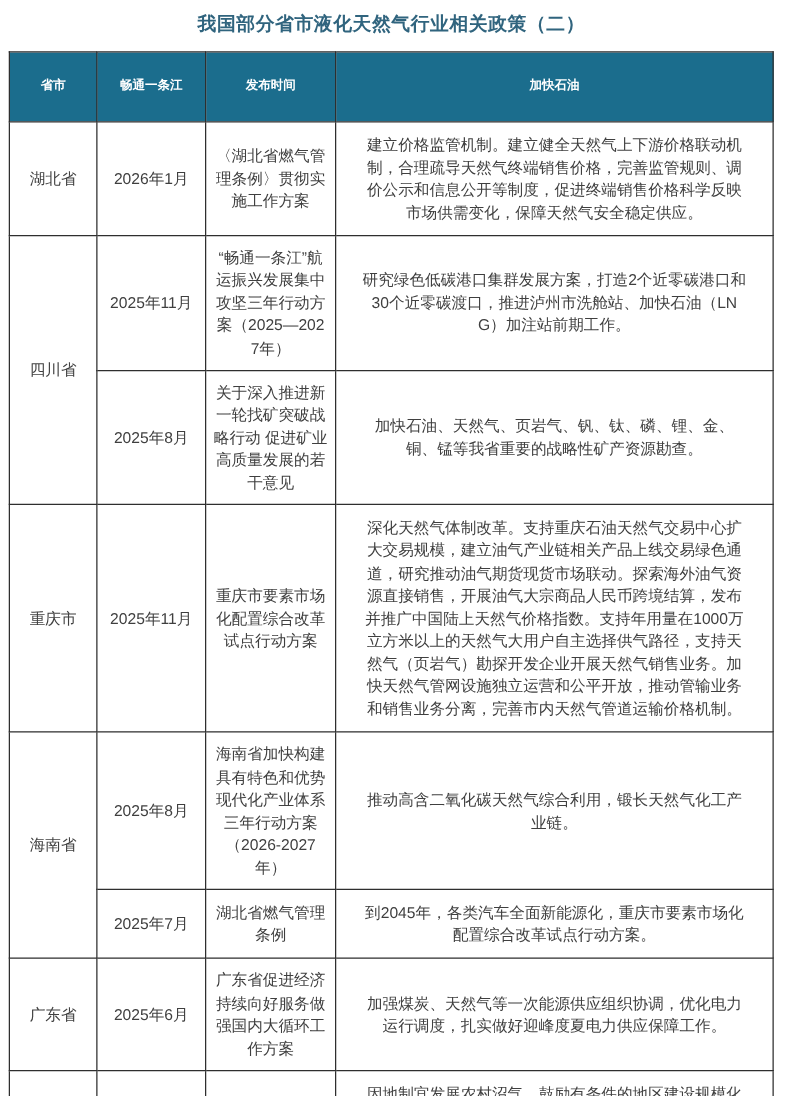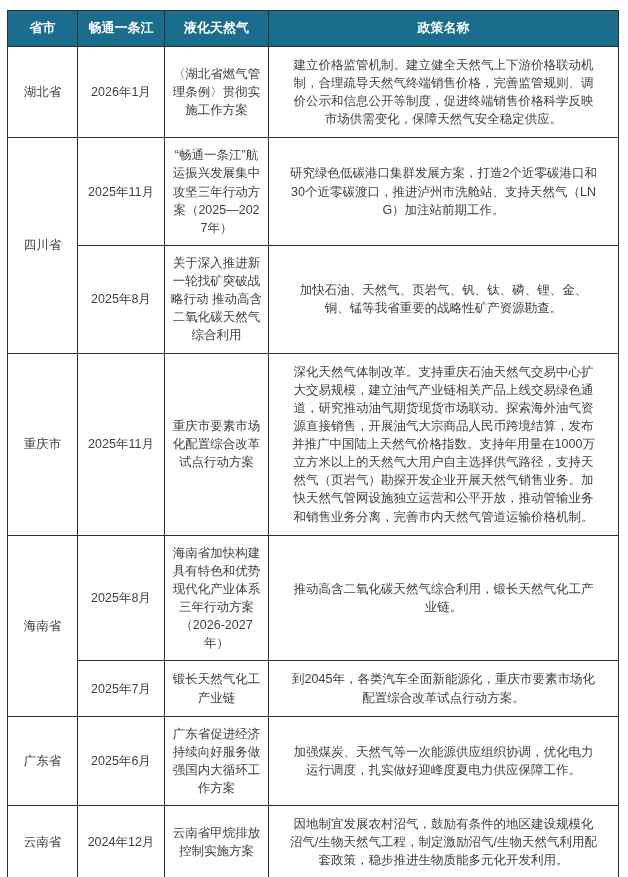--- a/index.html
+++ b/index.html
@@ -37,85 +37,86 @@
     font-size: 12.5px;
     color: #3f3f3f;
     line-height: 1.45;
     word-break: break-all;
   }
   table.policy th {
     background: #1b6d8d;
     color: #ffffff;
     font-weight: bold;
     height: 32px;
-    padding: 8px 2px;
-    font-size: 13px;
+    padding: 20px 2px;
+    font-size: 10px;
   }
   td.prov   { padding: 8px 4px; }
   td.date   { padding: 8px 3px; }
   td.policy { padding: 8px 5px; margin-left: 41px; }
   td.main   { padding: 9px 20px; }
 </style>
 </head>
 <body>
 
 <div class="page">
+  <div class="title">我国部分省市液化天然气行业相关政策（二）</div>
 
   <table class="policy">
     <colgroup>
       <col class="c-prov">
         <col class="c-date">
         <col class="c-policy">
         <col class="c-main">
     </colgroup>
     <thead>
       <tr>
         <th>省市</th>
         <th>畅通一条江</th>
-        <th>液化天然气</th>
-        <th>政策名称</th>
+        <th>发布时间</th>
+        <th>加快石油</th>
       </tr>
     </thead>
     <tbody>
 
       <tr>
         <td class="prov">湖北省</td>
         <td class="date">2026年1月</td>
         <td class="policy">〈湖北省燃气管理条例〉贯彻实施工作方案</td>
         <td class="main">建立价格监管机制。建立健全天然气上下游价格联动机制，合理疏导天然气终端销售价格，完善监管规则、调价公示和信息公开等制度，促进终端销售价格科学反映市场供需变化，保障天然气安全稳定供应。</td>
       </tr>
 
       <tr>
         <td class="prov" rowspan="2">四川省</td>
         <td class="date">2025年11月</td>
         <td class="policy">“畅通一条江”航运振兴发展集中攻坚三年行动方案（2025—2027年）</td>
-        <td class="main">研究绿色低碳港口集群发展方案，打造2个近零碳港口和30个近零碳渡口，推进泸州市洗舱站、支持天然气（LNG）加注站前期工作。</td>
+        <td class="main">研究绿色低碳港口集群发展方案，打造2个近零碳港口和30个近零碳渡口，推进泸州市洗舱站、加快石油（LNG）加注站前期工作。</td>
       </tr>
       <tr>
         <td class="date">2025年8月</td>
-        <td class="policy">关于深入推进新一轮找矿突破战略行动 推动高含二氧化碳天然气综合利用</td>
+        <td class="policy">关于深入推进新一轮找矿突破战略行动 促进矿业高质量发展的若干意见</td>
         <td class="main">加快石油、天然气、页岩气、钒、钛、磷、锂、金、铜、锰等我省重要的战略性矿产资源勘查。</td>
       </tr>
 
       <tr>
         <td class="prov">重庆市</td>
         <td class="date">2025年11月</td>
         <td class="policy">重庆市要素市场化配置综合改革试点行动方案</td>
         <td class="main">深化天然气体制改革。支持重庆石油天然气交易中心扩大交易规模，建立油气产业链相关产品上线交易绿色通道，研究推动油气期货现货市场联动。探索海外油气资源直接销售，开展油气大宗商品人民币跨境结算，发布并推广中国陆上天然气价格指数。支持年用量在1000万立方米以上的天然气大用户自主选择供气路径，支持天然气（页岩气）勘探开发企业开展天然气销售业务。加快天然气管网设施独立运营和公平开放，推动管输业务和销售业务分离，完善市内天然气管道运输价格机制。</td>
       </tr>
 
       <tr>
         <td class="prov" rowspan="2">海南省</td>
         <td class="date">2025年8月</td>
         <td class="policy">海南省加快构建具有特色和优势现代化产业体系三年行动方案（2026-2027年）</td>
         <td class="main">推动高含二氧化碳天然气综合利用，锻长天然气化工产业链。</td>
       </tr>
       <tr>
         <td class="date">2025年7月</td>
-        <td class="policy">锻长天然气化工产业链</td>
+        <td class="policy">湖北省燃气管理条例</td>
         <td class="main">到2045年，各类汽车全面新能源化，重庆市要素市场化配置综合改革试点行动方案。</td>
       </tr>
 
       <tr>
         <td class="prov">广东省</td>
         <td class="date">2025年6月</td>
         <td class="policy">广东省促进经济持续向好服务做强国内大循环工作方案</td>
         <td class="main">加强煤炭、天然气等一次能源供应组织协调，优化电力运行调度，扎实做好迎峰度夏电力供应保障工作。</td>
       </tr>
 

